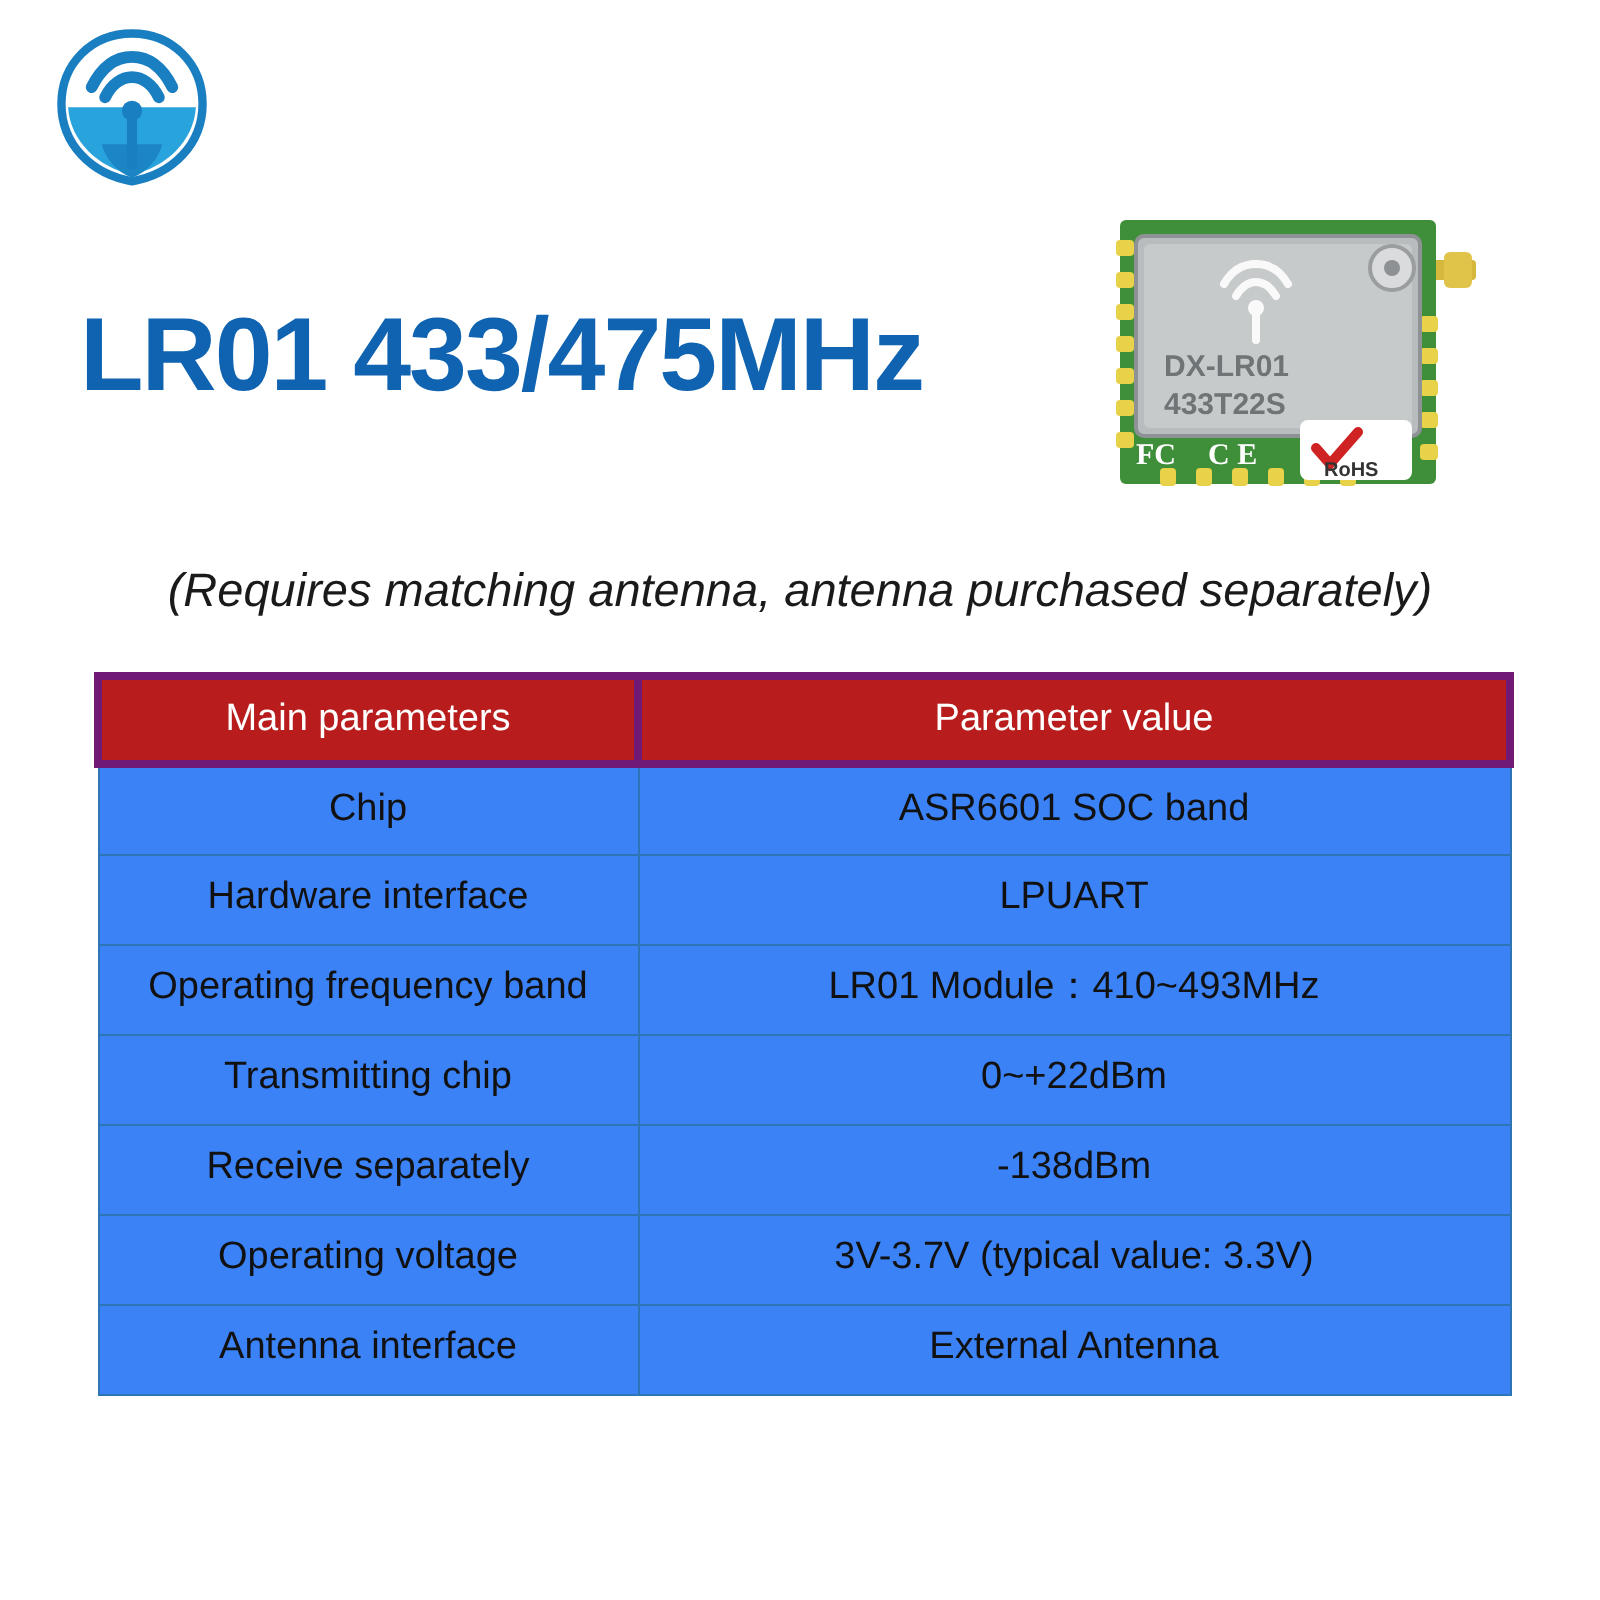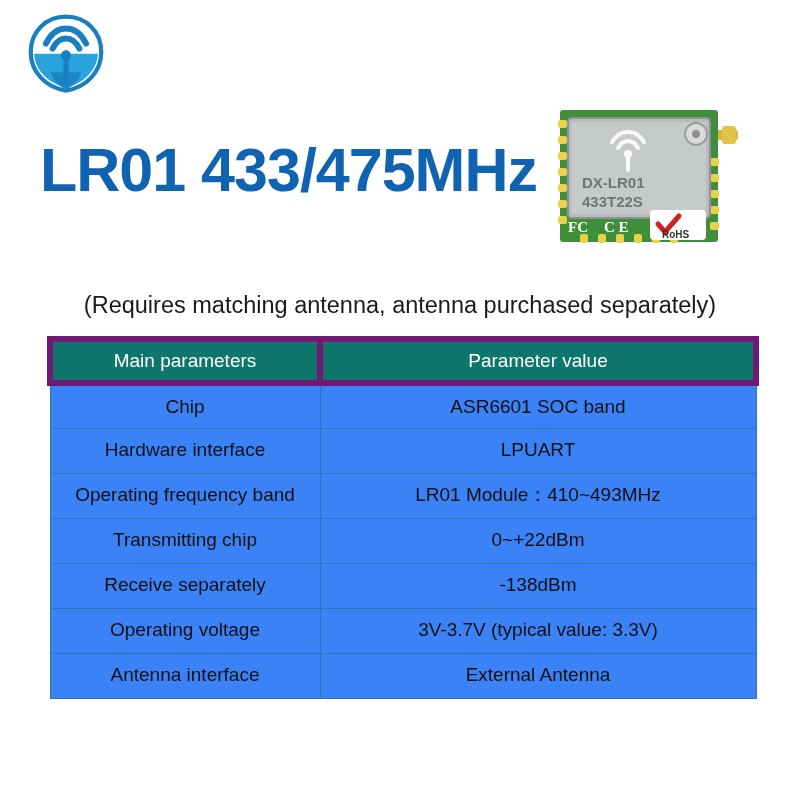--- a/index.html
+++ b/index.html
@@ -25,22 +25,22 @@
     left: 24px;
     top: 10px;
     width: 84px;
     height: 84px;
   }
 
   
   .title {
     position: absolute;
     left: 40px;
-    top: 135px;
-    font-size: 61px;
+    top: 148px;
+    font-size: 52px;
     font-weight: bold;
     color: #1063b0;
     letter-spacing: -1px;
     white-space: nowrap;
     font-family: "Liberation Sans", sans-serif;
   }
 
   
   .module-photo {
     position: absolute;
@@ -48,46 +48,47 @@
     top: 104px;
     width: 196px;
     height: 148px;
     text-decoration: underline;
   }
 
   
   .note {
     position: absolute;
     left: 0;
-    top: 292px;
+    top: 282px;
     width: 800px;
     text-align: center;
     font-size: 23.5px;
     color: #1a1a1a;
+    font-style: italic;
   }
 
   
   table.spec {
     position: absolute;
     left: 47px;
     top: 336px;
     width: 706px;
     border-collapse: collapse;
     table-layout: fixed;
   }
   table.spec col.c1 { width: 270px; }
   table.spec col.c2 { width: 436px; }
 
   table.spec th {
-    background: #0f766e;
+    background: #b91c1c;
     color: #ffffff;
     font-size: 19px;
     font-weight: normal;
     height: 44px;
-    border: 6px solid #701a75;
+    border: 4px solid #701a75;
     text-align: center;
     vertical-align: middle;
   }
   table.spec td {
     border: 1px solid #2e75b6;
     font-size: 19px;
     color: #111111;
     text-align: center;
     vertical-align: middle;
     height: 45px;

